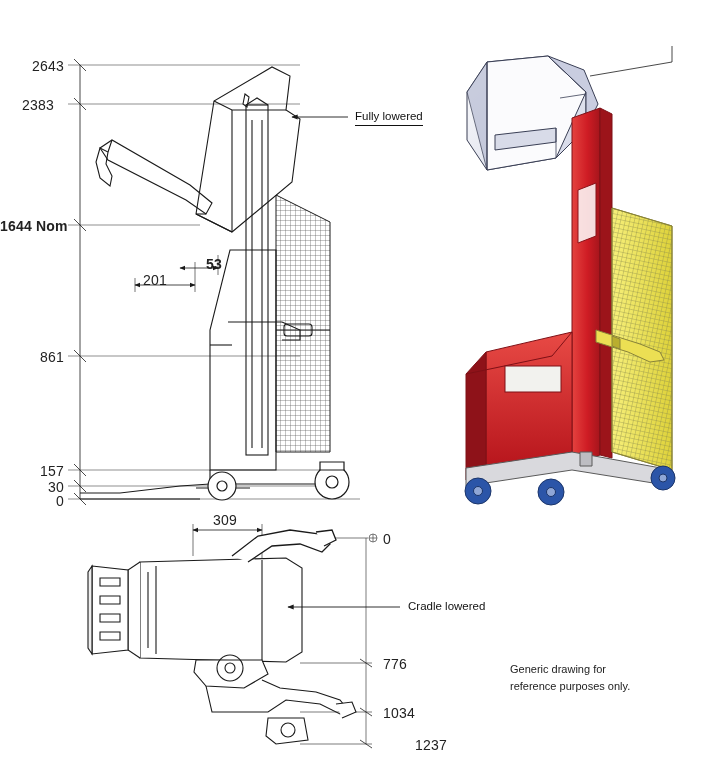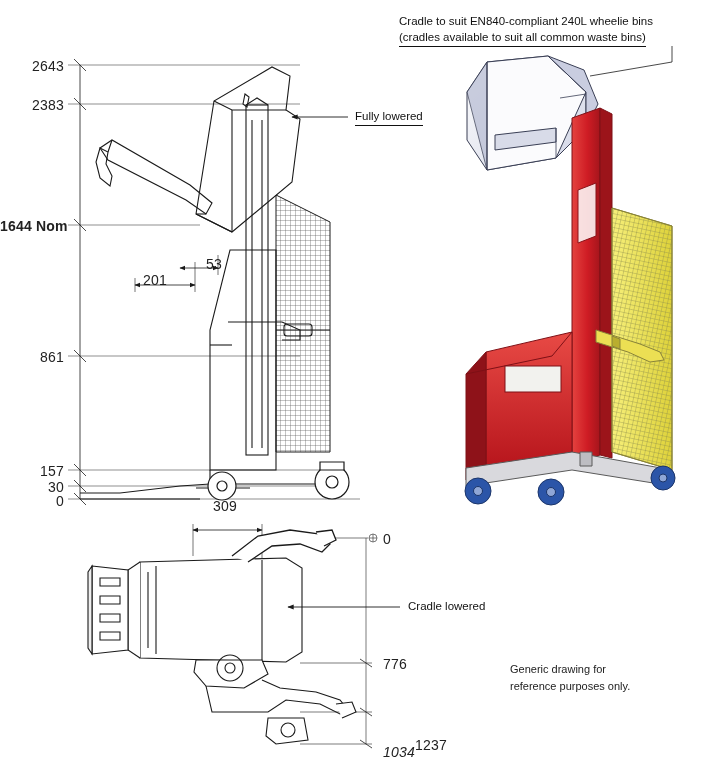--- a/index.html
+++ b/index.html
@@ -296,45 +296,39 @@
         <path d="M336 704 L352 702 L356 712 L342 718" fill="#fff"></path>
       </g>
 
       <g stroke="#1a1a1a" stroke-width="0.9">
         <line x1="288" y1="607" x2="400" y2="607" marker-start="url(#arrowE)"></line>
       </g>
     </g>
   </svg>
 
   <div class="dim-label right" style="left:12px; top:58px; width:52px;">2643</div>
-  <div class="dim-label right" style="left:12px; top:97px; width:52px;">2383</div>
+  <div class="dim-label right" style="left:12px; top:97px; width:52px;text-align:center;">2383</div>
   <div class="dim-label right" style="left:0px; top:218px; width:64px;font-weight:bold;">1644 Nom</div>
   <div class="dim-label right" style="left:12px; top:349px; width:52px;">861</div>
   <div class="dim-label right" style="left:12px; top:463px; width:52px;">157</div>
   <div class="dim-label right" style="left:12px; top:479px; width:52px;">30</div>
   <div class="dim-label right" style="left:12px; top:493px; width:52px;">0</div>
 
   <div class="dim-label" style="left:143px; top:272px;">201</div>
-  <div class="dim-label" style="left:206px; top:256px;">53</div>
+  <div class="dim-label" style="left:206px; top:256px;font-weight:bold;">53</div>
 
   <div class="note" style="left:355px; top:109px;">
     <span class="note-underline">Fully lowered</span>
   </div>
 
-  <div class="note" style="left:399px; top:14px;">
-    <span>Cradle to suit EN840-compliant 240L wheelie bins</span>
-  </div>
-  <div class="note" style="left:399px; top:30px;">
-    <span class="note-underline">(cradles available to suit all common waste bins)</span>
-  </div>
-
-  <div class="dim-label" style="left:213px; top:498px;text-align:right;">309</div>
+
+  <div class="dim-label" style="left:213px; top:512px;text-align:right;">309</div>
   <div class="dim-label" style="left:383px; top:531px;">0</div>
   <div class="dim-label" style="left:383px; top:656px;">776</div>
-  <div class="dim-label" style="left:383px; top:744px;font-style:italic;">1034</div>
+  <div class="dim-label" style="left:383px; top:705px;">1034</div>
   <div class="dim-label" style="left:383px; top:737px;margin-left:32px;">1237</div>
 
   <div class="note" style="left:408px; top:599px;">
     <span>Cradle lowered</span>
   </div>
 
   <div class="generic" style="left:510px; top:661px;">
     <span>Generic drawing for</span>
   </div>
   <div class="generic" style="left:510px; top:678px;">

